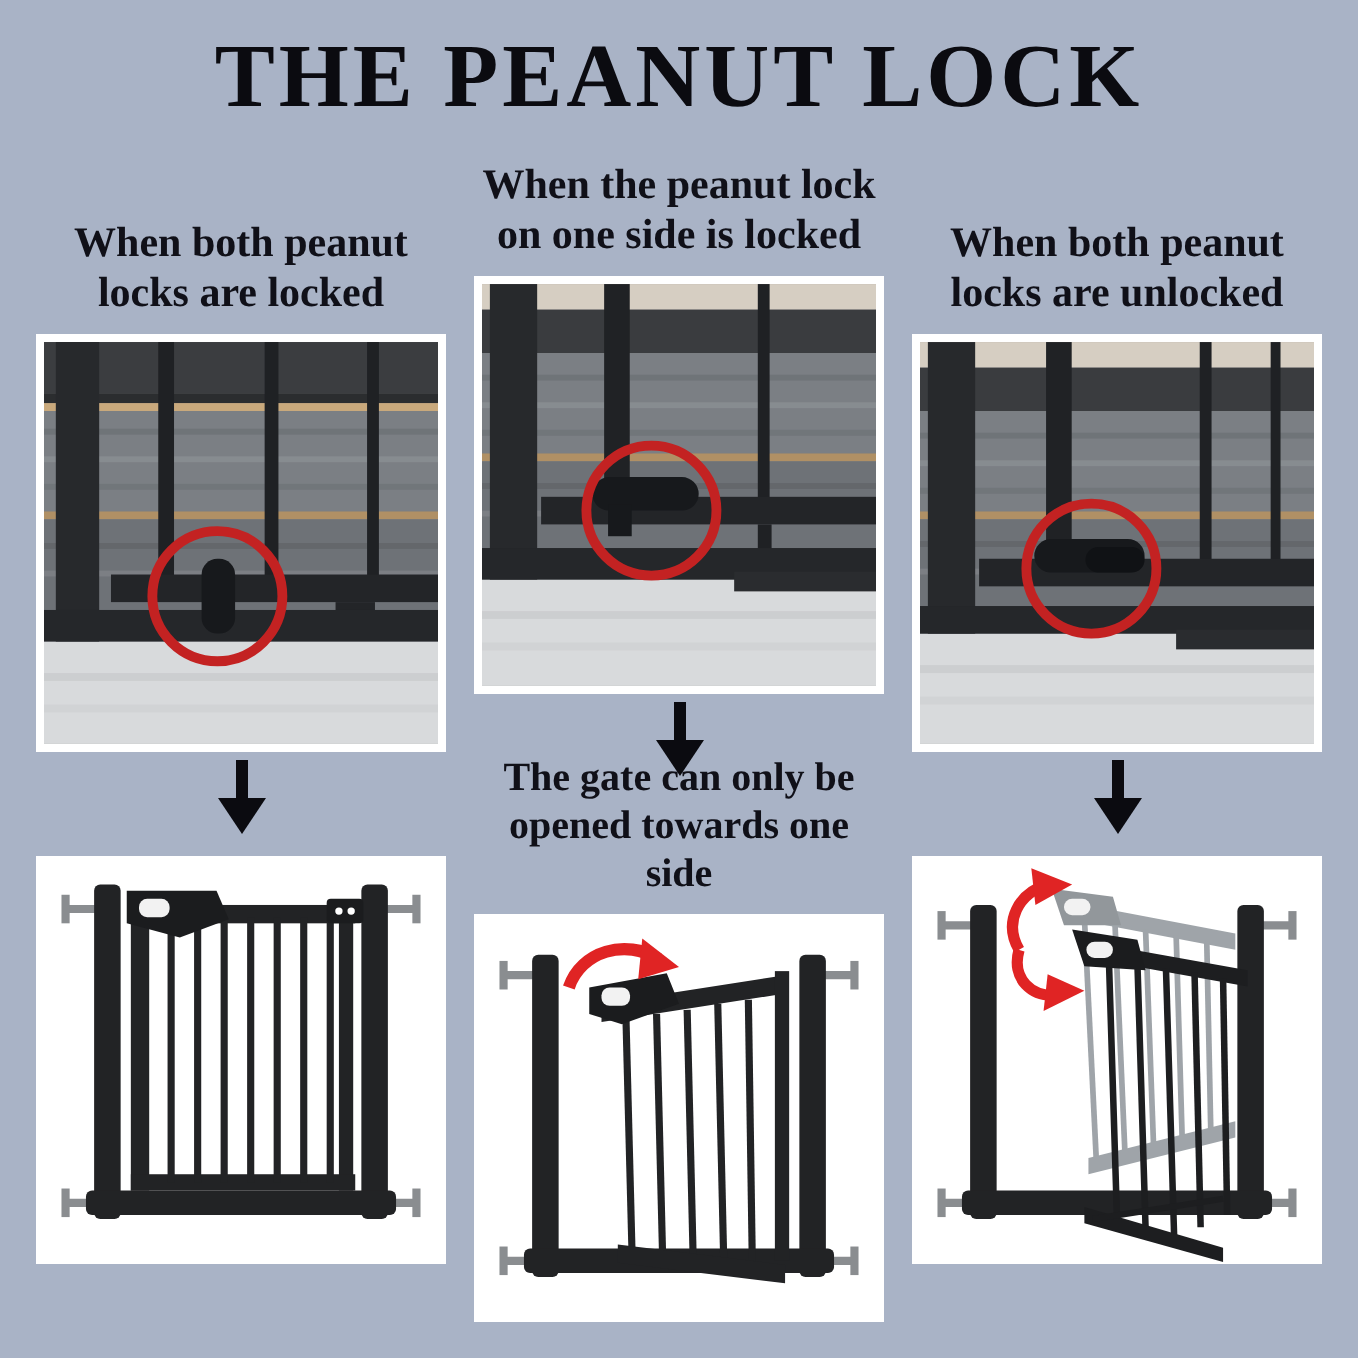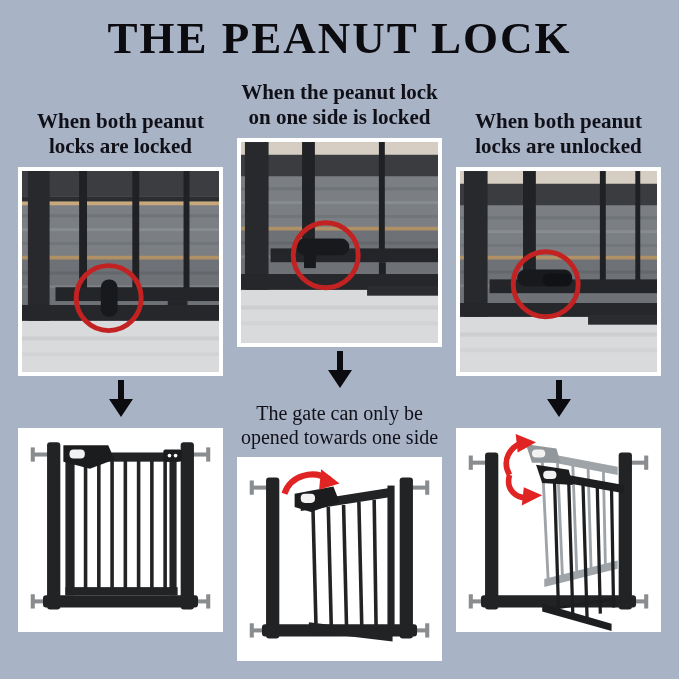--- a/index.html
+++ b/index.html
@@ -28,21 +28,21 @@
     white-space:pre-line;margin-top:2px;
   }
   .photo{
     width:197px;height:201px;border:4px solid #ffffff;
     background:#75797d;line-height:0;
   }
   .photo svg{display:block;}
   .arrow-wrap{height:46px;display:flex;align-items:center;justify-content:center;}
   .caption{
     height:56px;display:flex;align-items:flex-end;justify-content:center;
-    text-align:center;font-size:20px;font-weight:normal;line-height:1.2;
+    text-align:center;font-size:20px;font-weight:bold;line-height:1.2;
     white-space:pre-line;padding-bottom:2px;
   }
   .illus{
     width:205px;height:204px;background:#ffffff;margin-top:6px;line-height:0;
   }
   .illus svg{display:block;}
 </style>
 </head>
 <body>
 

